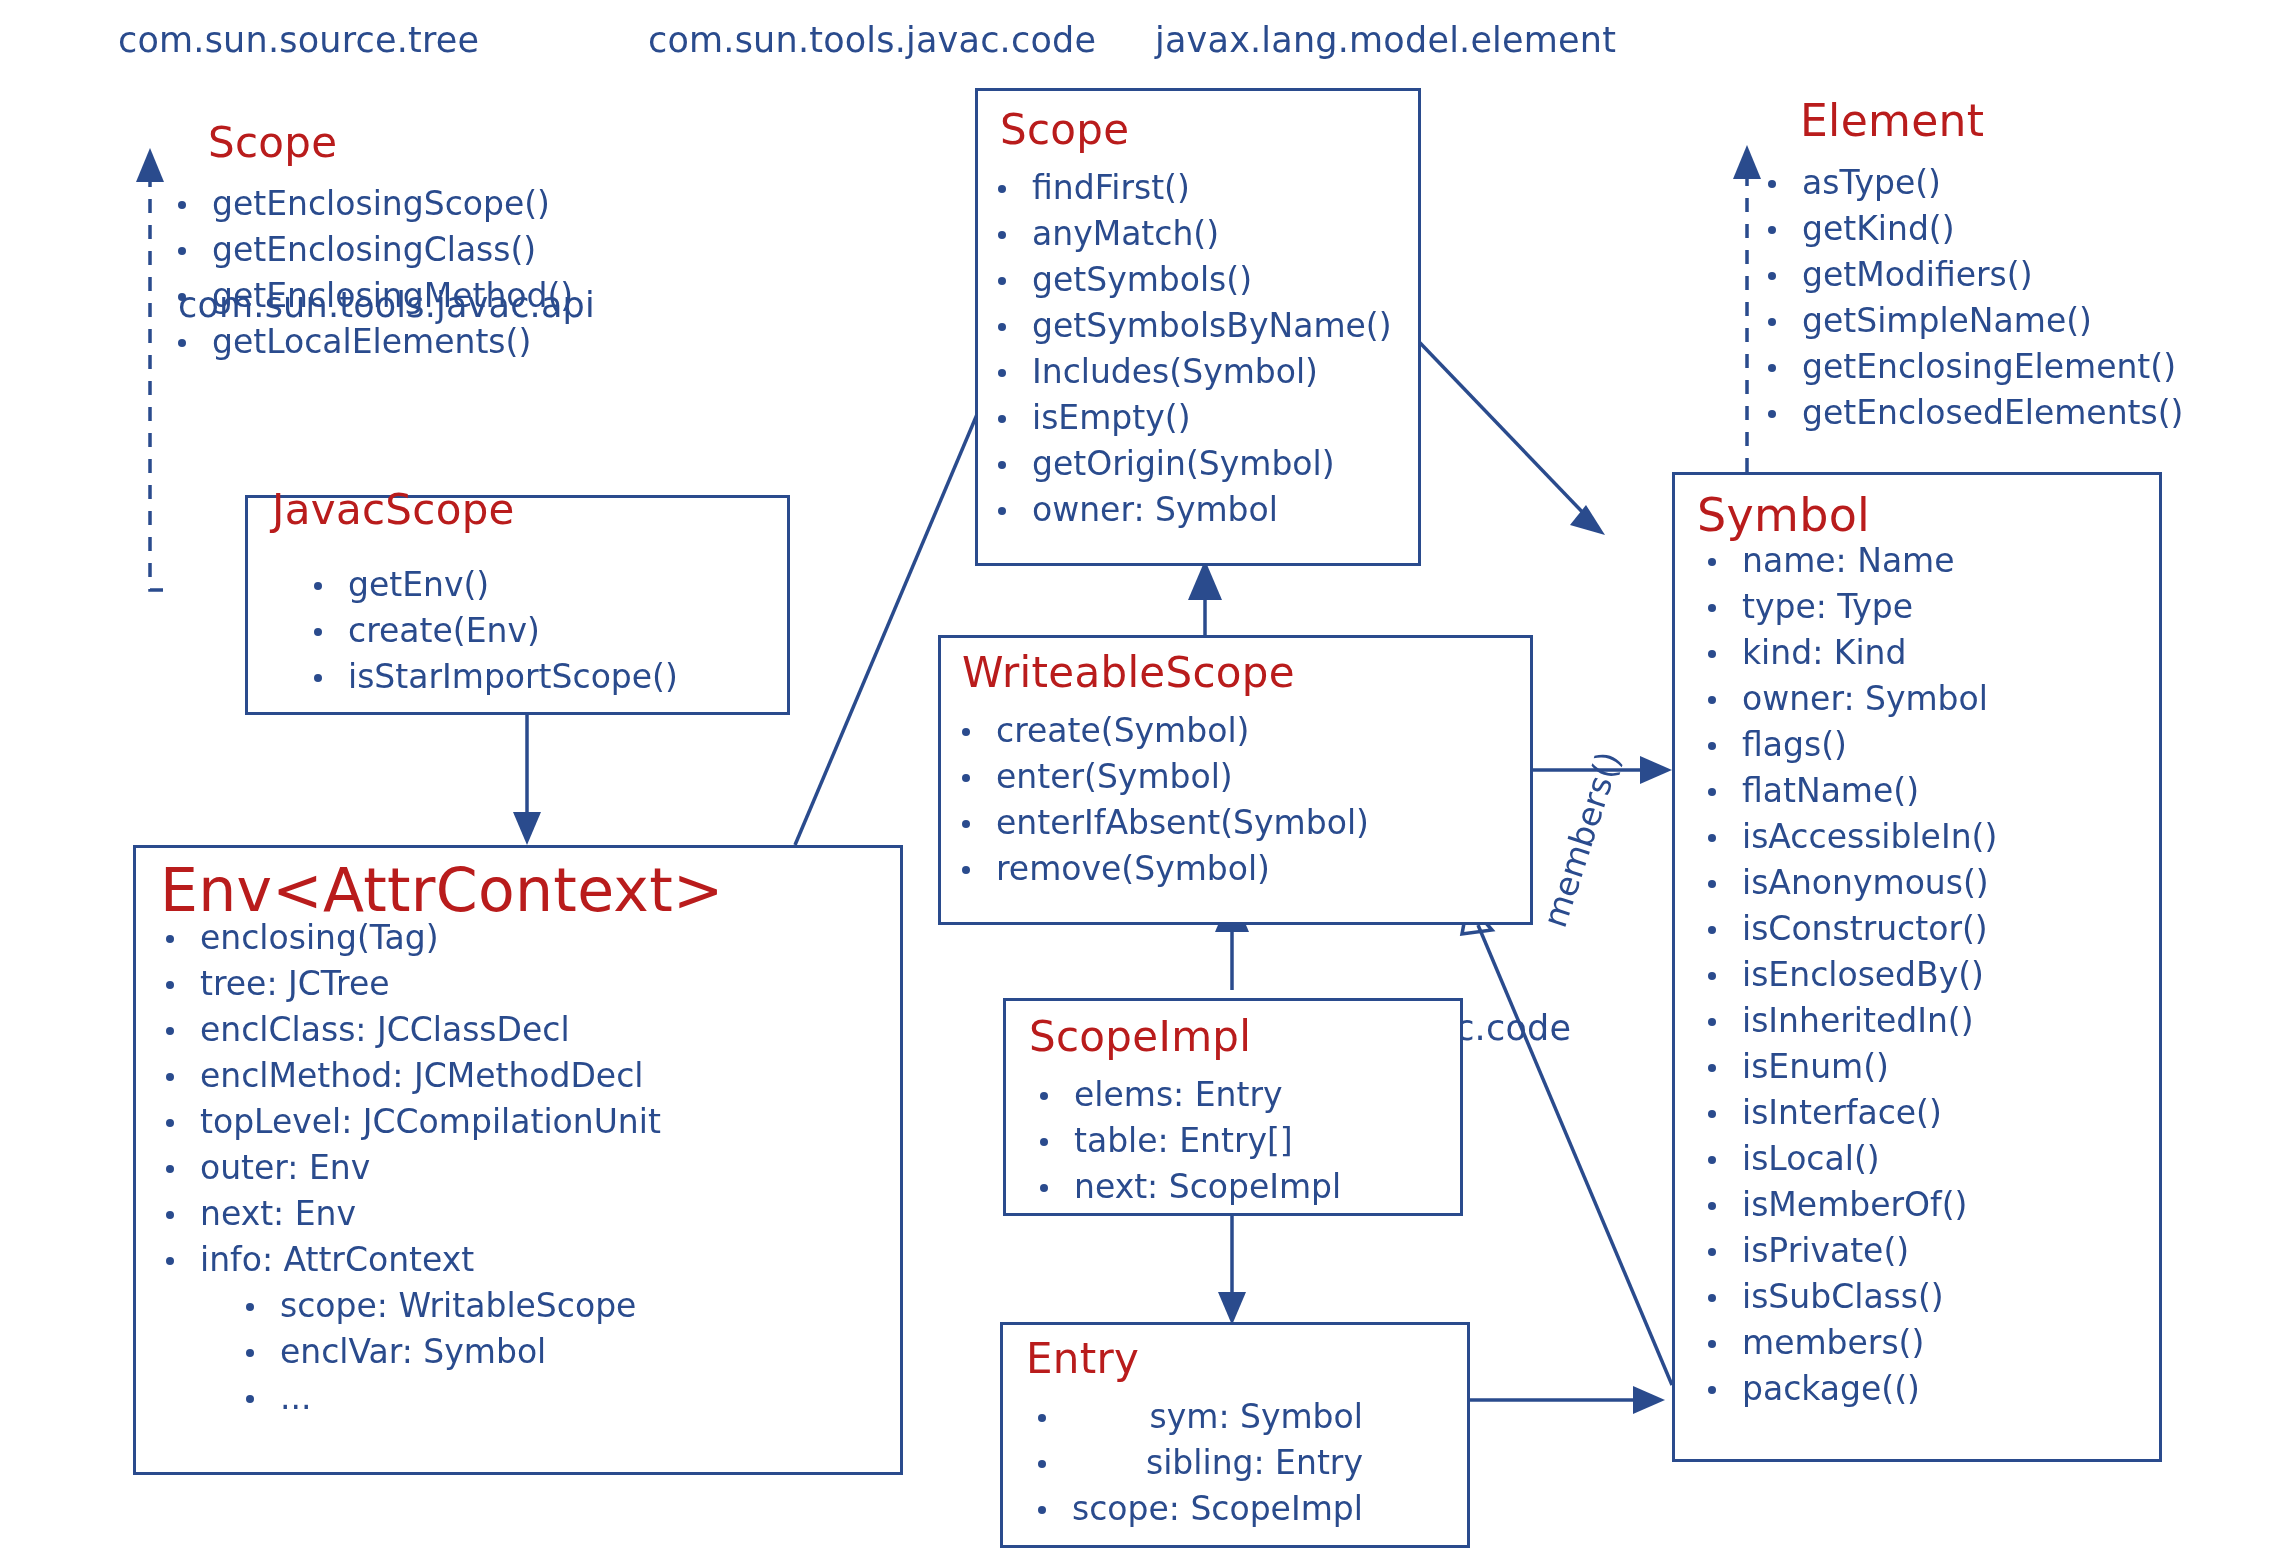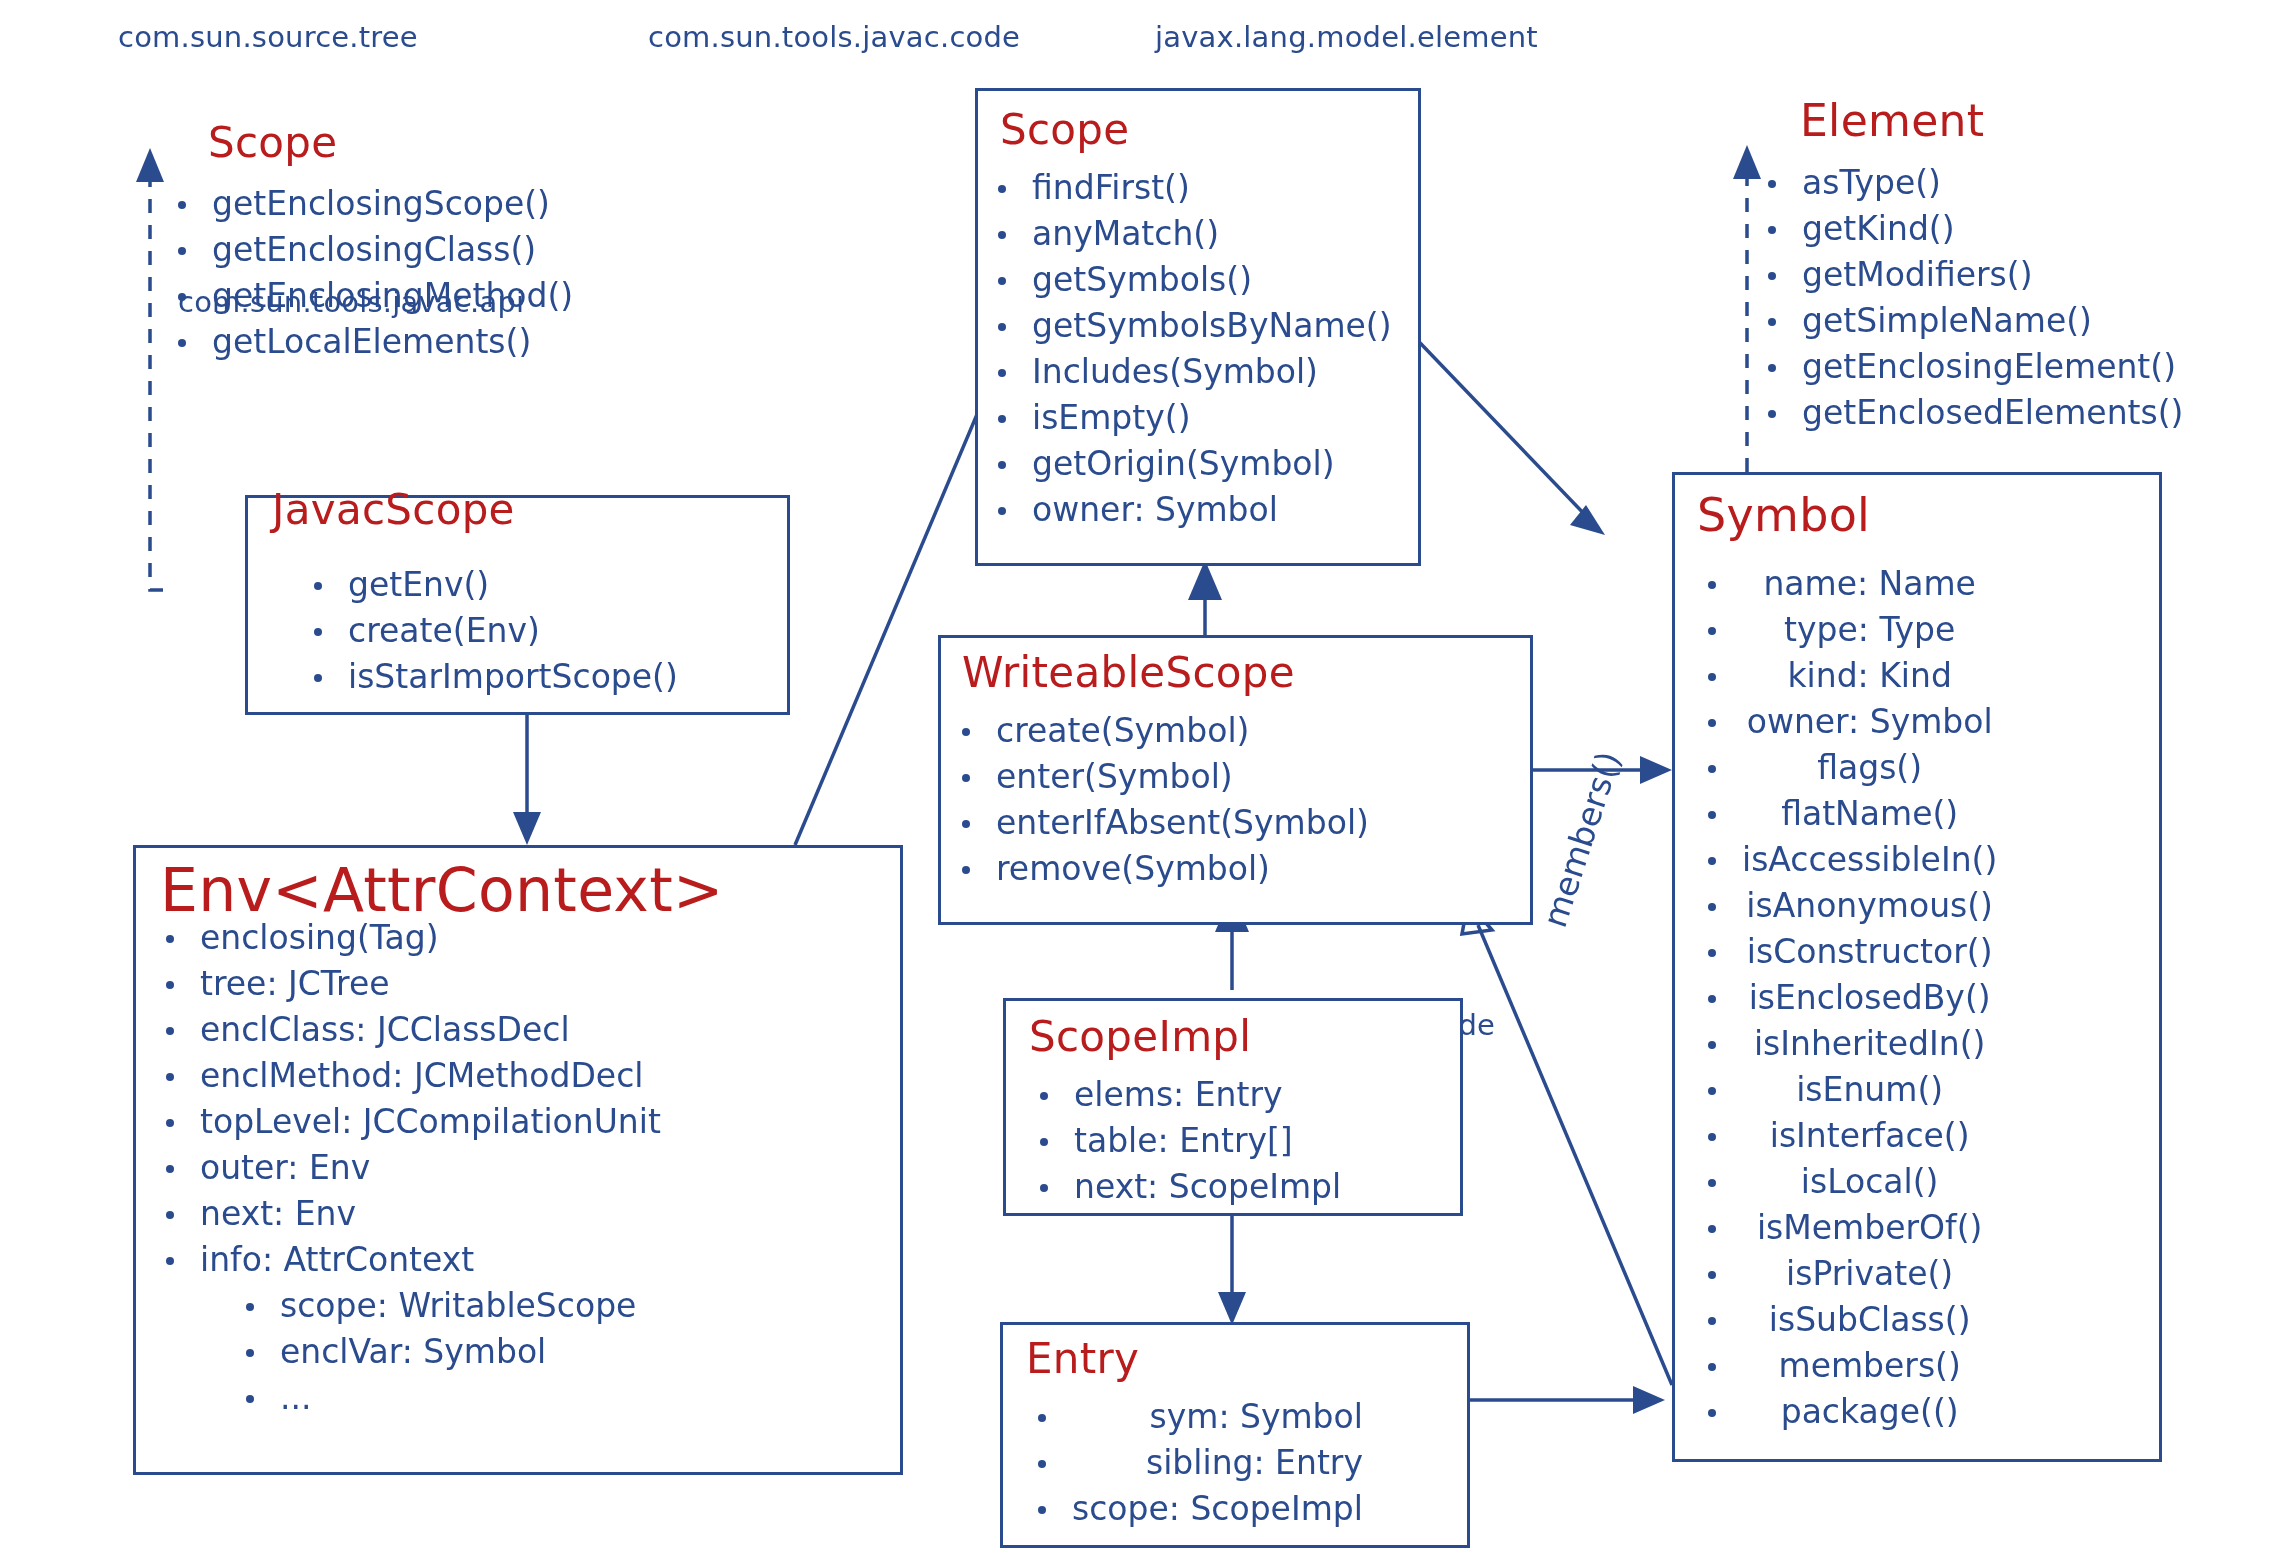--- a/index.html
+++ b/index.html
@@ -3,21 +3,21 @@
 <meta charset="utf-8">
 <style>
   html,body{margin:0;padding:0;background:#ffffff;}
   body{
     width:2284px;height:1568px;position:relative;overflow:hidden;
     font-family:"DejaVu Sans","Liberation Sans",sans-serif;
     color:#2a4b8d;
   }
   .pkg{
     position:absolute;
-    font-size:29px;
+    font-size:35px;
     color:#2a4b8d;
     white-space:nowrap;
     letter-spacing:.2px;
   }
   .box{
     position:absolute;
     border:3px solid #2a4b8d;
     background:#ffffff;
     box-sizing:border-box;
   }
@@ -231,21 +231,21 @@
     <li>getKind()</li>
     <li>getModifiers()</li>
     <li>getSimpleName()</li>
     <li>getEnclosingElement()</li>
     <li>getEnclosedElements()</li>
   </ul>
 </div>
 
 <div class="box" style="left:1672px;top:472px;width:490px;height:990px;"></div>
 <div class="cls-title blue" style="left:1697px;top:488px;font-size:46px;">Symbol</div>
-<ul class="members" style="left:1690px;top:561px;text-align:center;">
+<ul class="members" style="left:1690px;top:538px;">
   <li>name: Name</li>
   <li>type: Type</li>
   <li>kind: Kind</li>
   <li>owner: Symbol</li>
   <li>flags()</li>
   <li>flatName()</li>
   <li>isAccessibleIn()</li>
   <li>isAnonymous()</li>
   <li>isConstructor()</li>
   <li>isEnclosedBy()</li>

